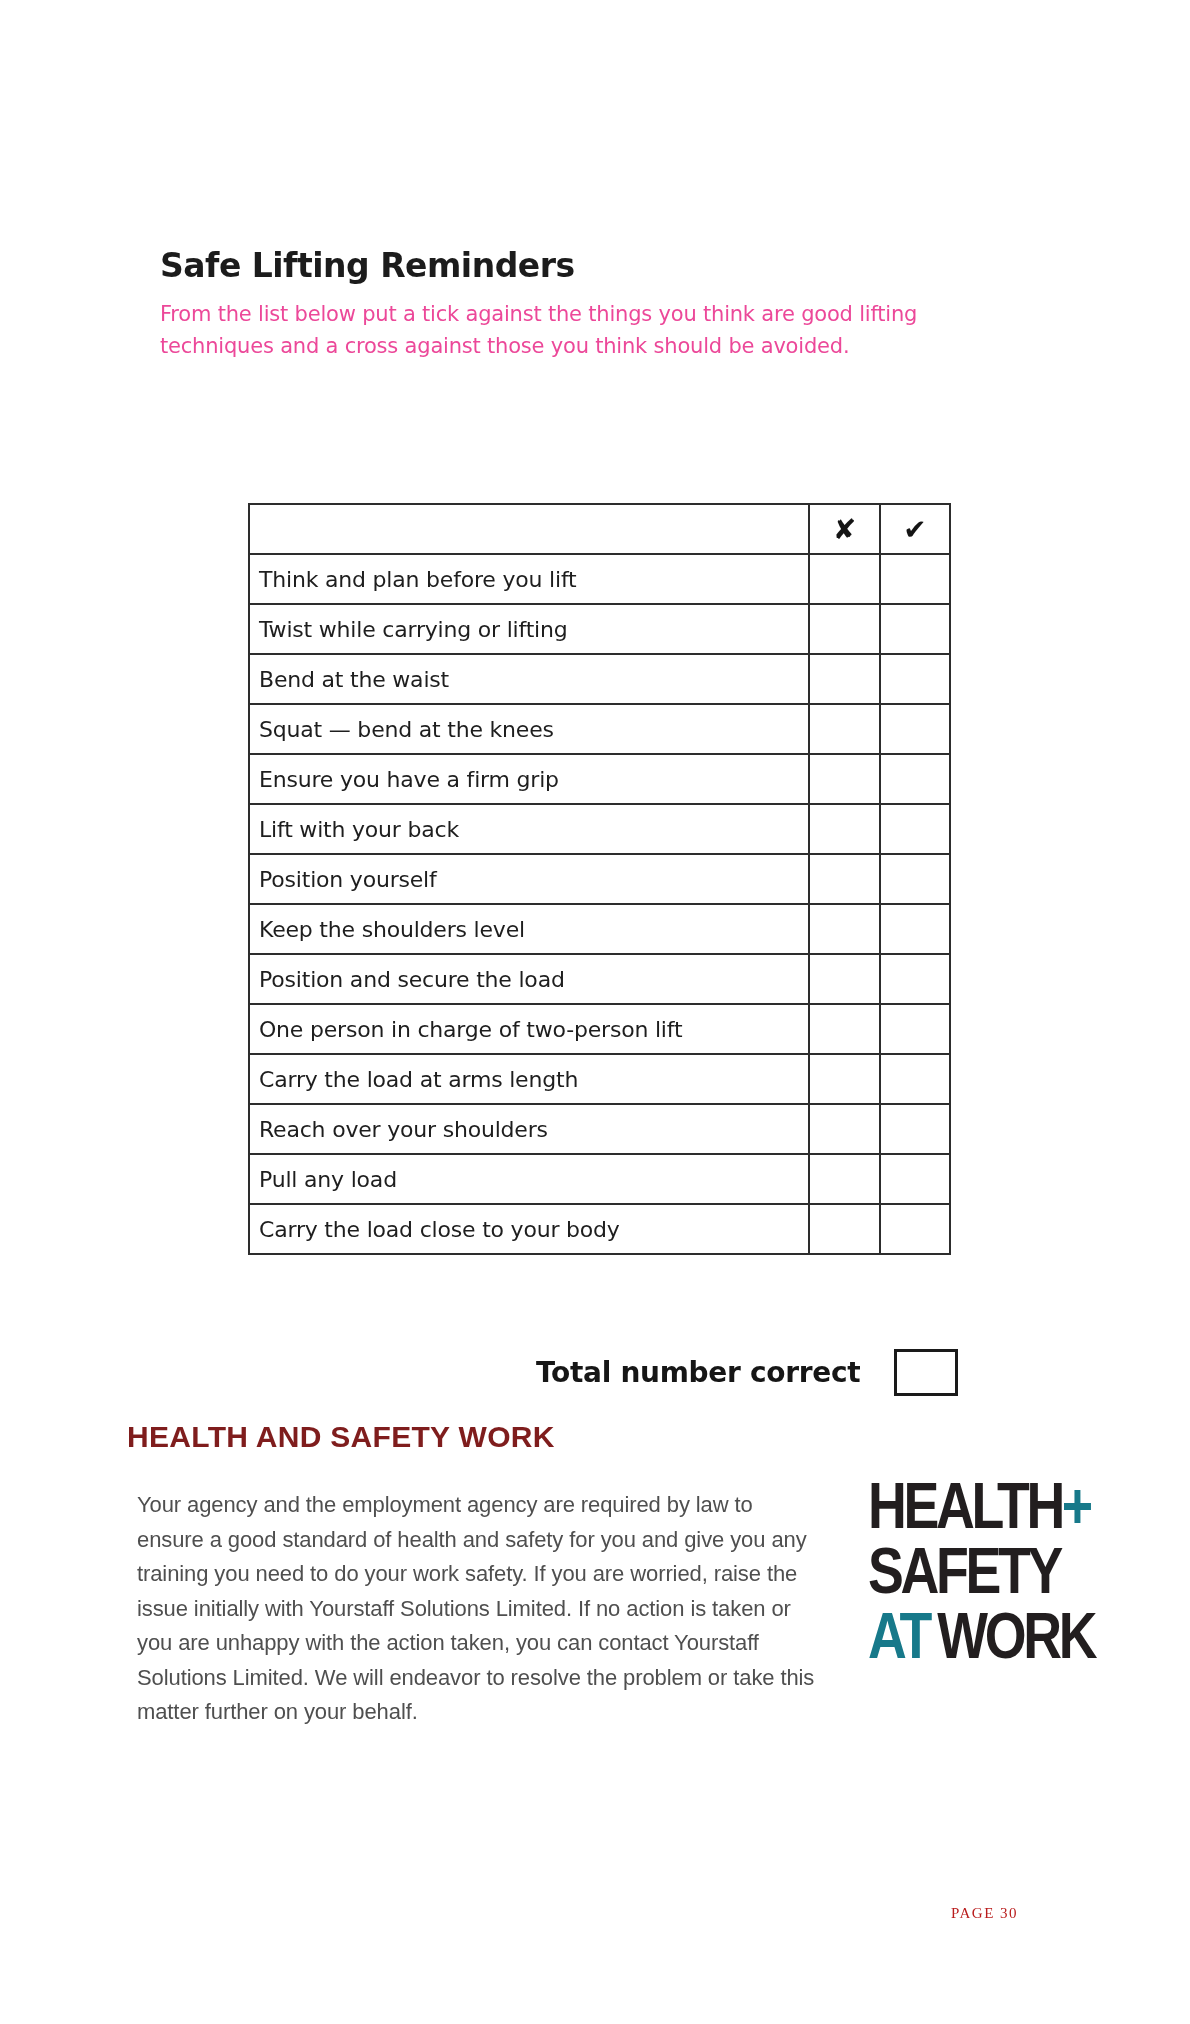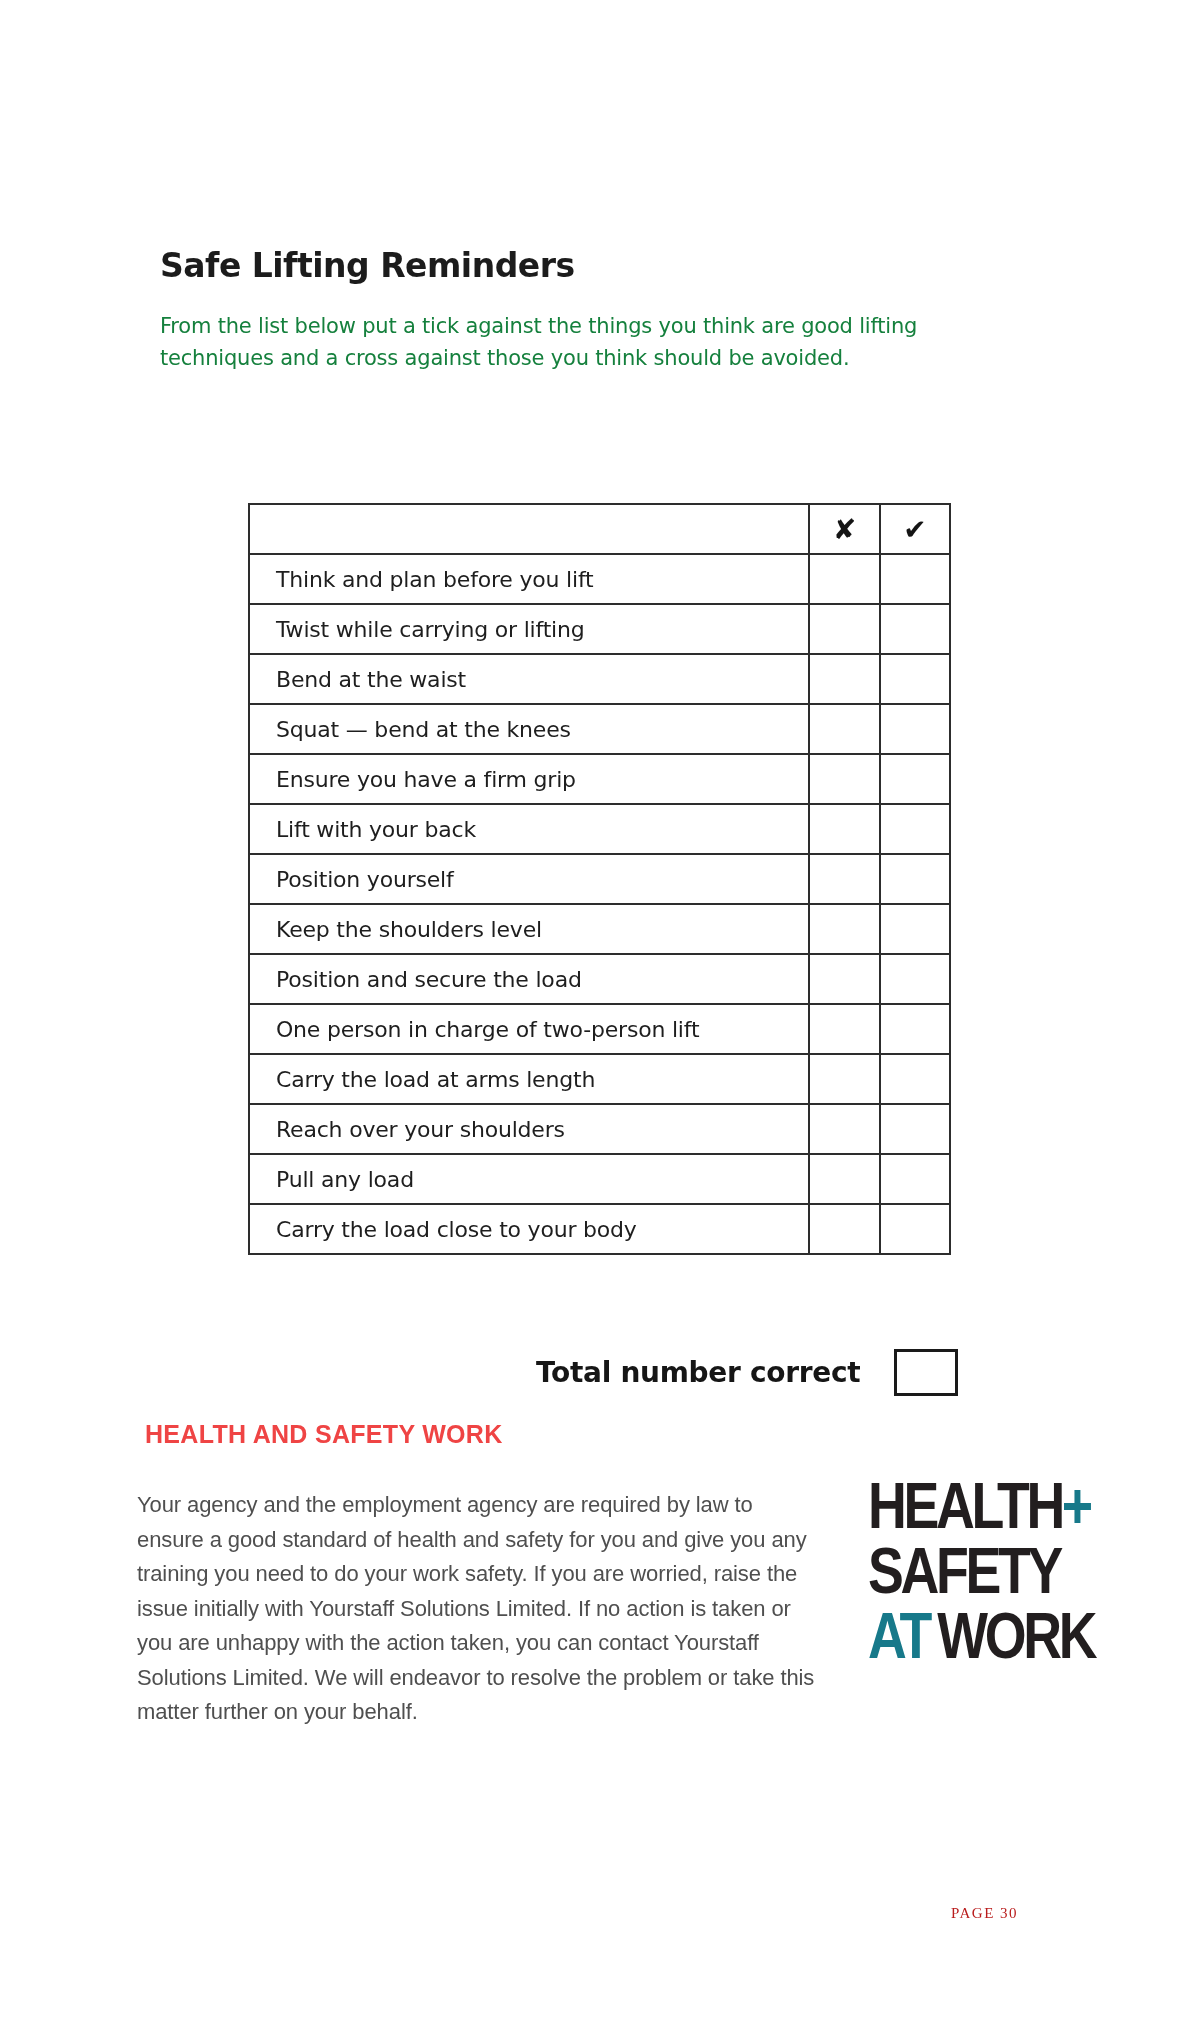--- a/index.html
+++ b/index.html
@@ -9,54 +9,54 @@
     background:#ffffff;
     font-family:"DejaVu Sans",sans-serif;
     overflow:hidden;
   }
   .title{
     position:absolute;left:160px;top:224px;
     font-size:33px;font-weight:700;color:#1c1c1c;letter-spacing:-0.5px;
   }
   .intro{
     position:absolute;left:160px;top:298px;
-    font-size:21px;line-height:32px;color:#15803d;
-    white-space:pre-line;letter-spacing:-0.2px;margin-top:12px;
+    font-size:21px;line-height:32px;color:#ec4899;
+    white-space:pre-line;letter-spacing:-0.2px;
   }
   table.quiz{
     position:absolute;left:248px;top:503px;
     width:701px;border-collapse:collapse;table-layout:fixed;
     background:#fff;
   }
   .quiz th,.quiz td{
     border:2px solid #2d2d2d;height:48px;padding:0;
   }
   .quiz td.lbl{
-    padding-left:26px;font-size:22px;color:#1e1e1e;
+    padding-left:9px;font-size:22px;color:#1e1e1e;
     letter-spacing:-0.2px;text-align:left;vertical-align:middle;
   }
   .quiz th{vertical-align:middle;}
   .sym{
     display:block;text-align:center;
     font-size:28px;font-weight:700;color:#141414;
     font-family:"DejaVu Sans",sans-serif;
   }
   .total{
     position:absolute;left:536px;top:1321px;
     display:flex;align-items:center;gap:34px;margin-top:28px;
   }
   .total-label{font-size:28px;font-weight:700;color:#161616;letter-spacing:-0.3px;}
   .total-box{
     width:58px;height:41px;border:3px solid #1a1a1a;background:#fff;
     font-size:24px;text-align:center;line-height:41px;color:#1a1a1a;
   }
   .sec-head{
-    position:absolute;left:145px;top:1420px;
+    position:absolute;left:127px;top:1420px;
     font-family:"Liberation Sans",sans-serif;
-    font-size:25px;font-weight:700;color:#ef4444;letter-spacing:0.3px;
+    font-size:30px;font-weight:700;color:#7f1d1d;letter-spacing:0.3px;
   }
   .sec-body{
     position:absolute;left:137px;top:1488px;
     font-family:"Liberation Sans",sans-serif;
     font-size:22px;line-height:34.5px;color:#4f4f4f;
     white-space:pre-line;letter-spacing:-0.1px;
   }
   .logo{
     position:absolute;left:868px;top:1474px;
     font-family:"Liberation Sans",sans-serif;

